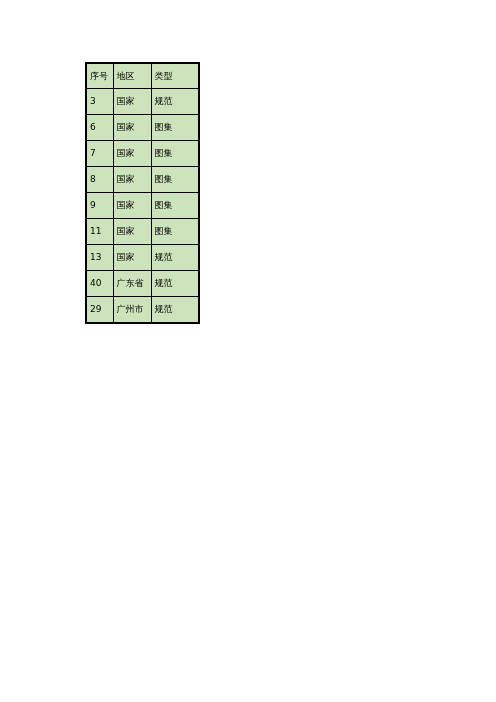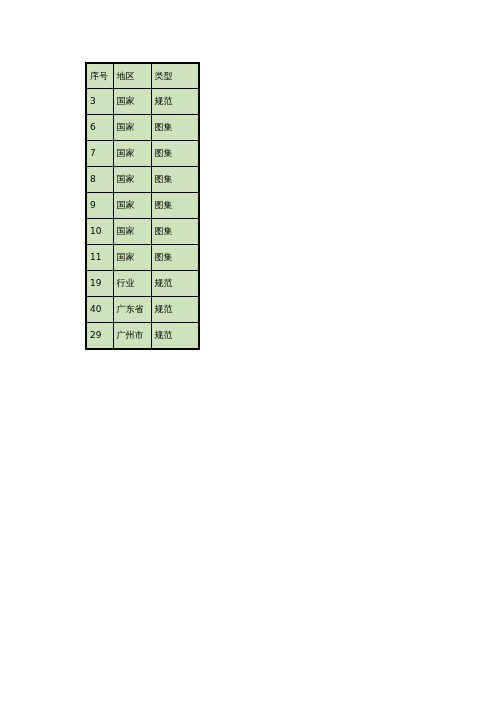--- a/index.html
+++ b/index.html
@@ -110,32 +110,27 @@
           <td>8</td>
           <td>国家</td>
           <td>图集</td>
         </tr>
         <tr>
           <td>9</td>
           <td>国家</td>
           <td>图集</td>
         </tr>
         <tr>
-          <td>10</td>
-          <td>国家</td>
-          <td>图集</td>
-        </tr>
-        <tr>
           <td>11</td>
           <td>国家</td>
           <td>图集</td>
         </tr>
         <tr>
-          <td>19</td>
-          <td>行业</td>
+          <td>13</td>
+          <td>国家</td>
           <td>规范</td>
         </tr>
         <tr>
           <td>40</td>
           <td>广东省</td>
           <td>规范</td>
         </tr>
         <tr>
           <td>29</td>
           <td>广州市</td>

